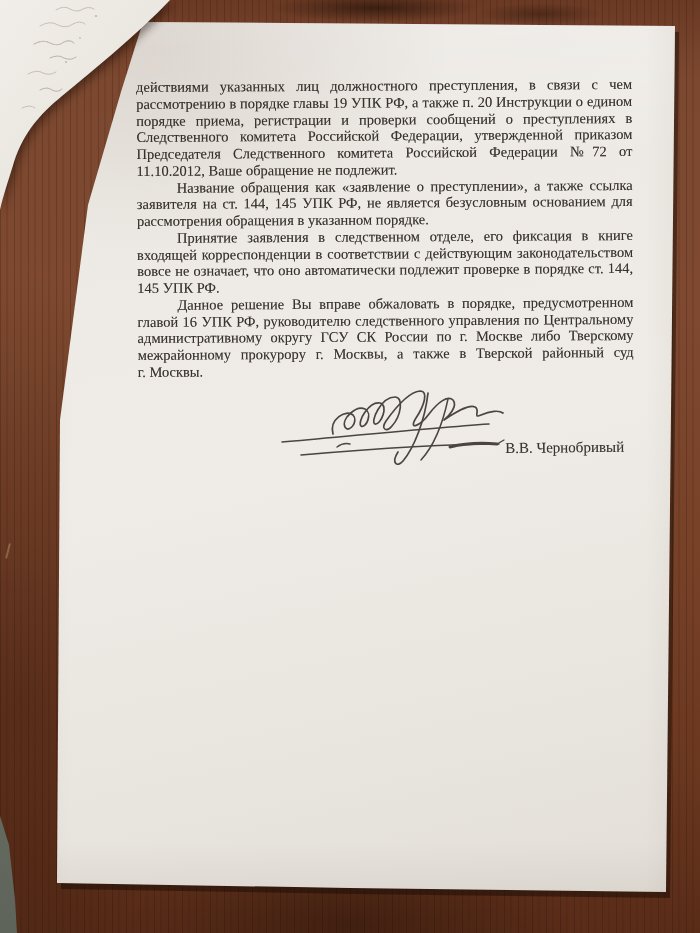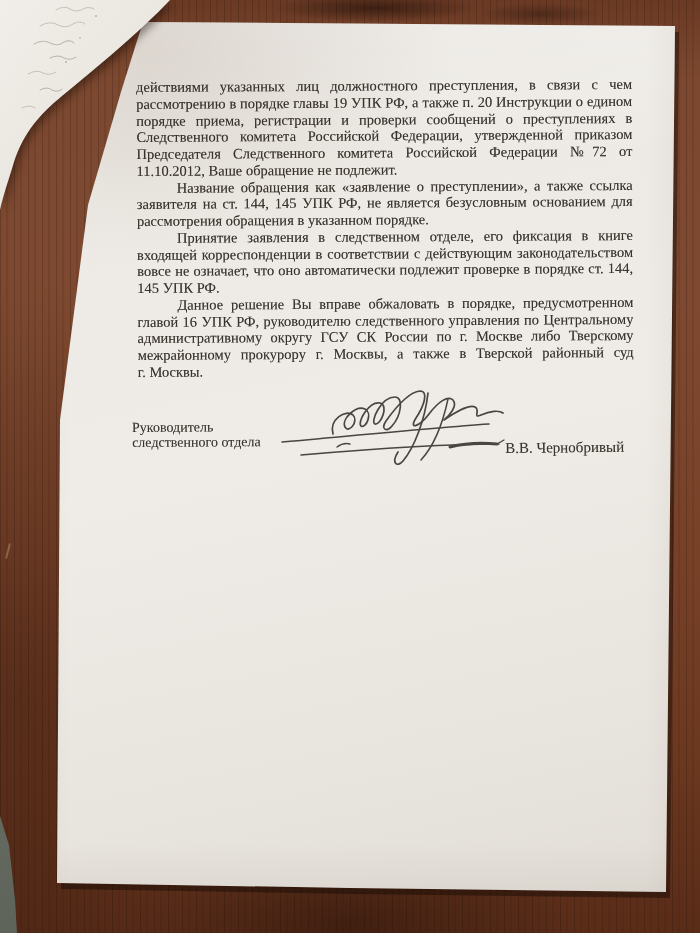--- a/index.html
+++ b/index.html
@@ -122,24 +122,20 @@
       </div>
       <div class="para">
         <div class="line indent">Данное решение Вы вправе обжаловать в порядке, предусмотренном</div>
         <div class="line">главой 16 УПК РФ, руководителю следственного управления по Центральному</div>
         <div class="line">административному округу ГСУ СК России по г. Москве либо Тверскому</div>
         <div class="line">межрайонному прокурору г. Москвы, а также в Тверской районный суд</div>
         <div class="line last">г. Москвы.</div>
       </div>
     </div>
 
-    <div class="signoff-title">
-      <div>Руководитель</div>
-      <div>следственного отдела</div>
-    </div>
     <div class="signoff-name">В.В. Чернобривый</div>
 
     <svg class="signature" viewBox="0 0 700 933" aria-hidden="true">
       <path stroke-width="1.7" d="M333,434 C329,419 346,409 353,415 C359,421 349,434 345,427 C341,419 356,405 365,409
         C373,413 366,429 361,426 C357,422 369,401 380,403 C389,405 381,425 375,424 C370,422 381,397 395,397
         C404,397 401,416 392,426 C387,432 380,430 386,421 C396,407 409,392 420,391 C429,391 424,406 416,418
         C408,431 420,426 429,414 C438,402 448,395 453,400 C458,406 449,416 444,420 C453,414 468,404 475,407
         C481,410 472,419 481,415 C490,411 499,410 503,413"></path>
       <path stroke-width="1.7" d="M428,393 C425,420 414,448 403,461 C397,468 391,463 398,452"></path>
       <path stroke-width="1.5" d="M448,399 C442,427 432,448 421,460"></path>

